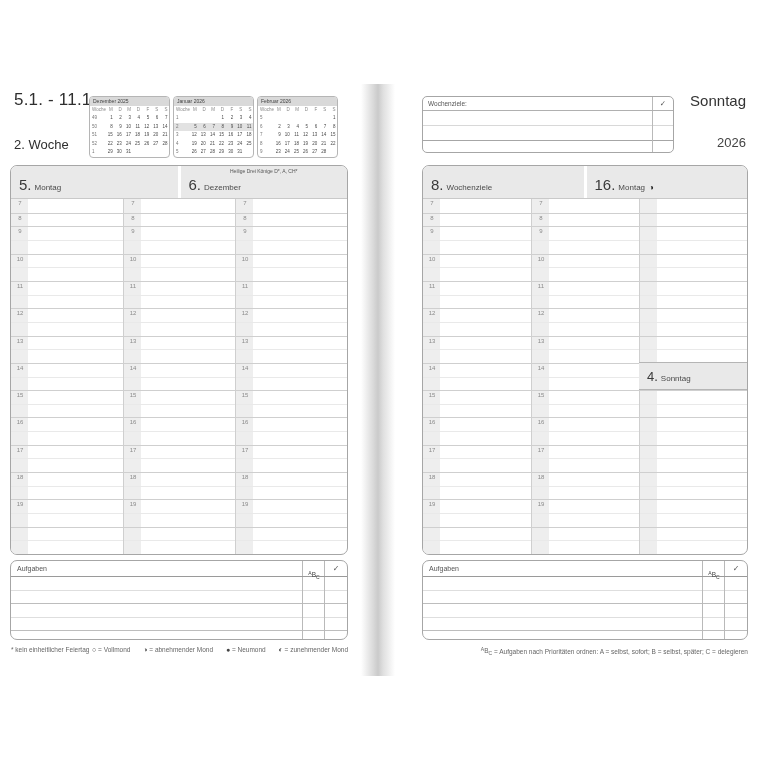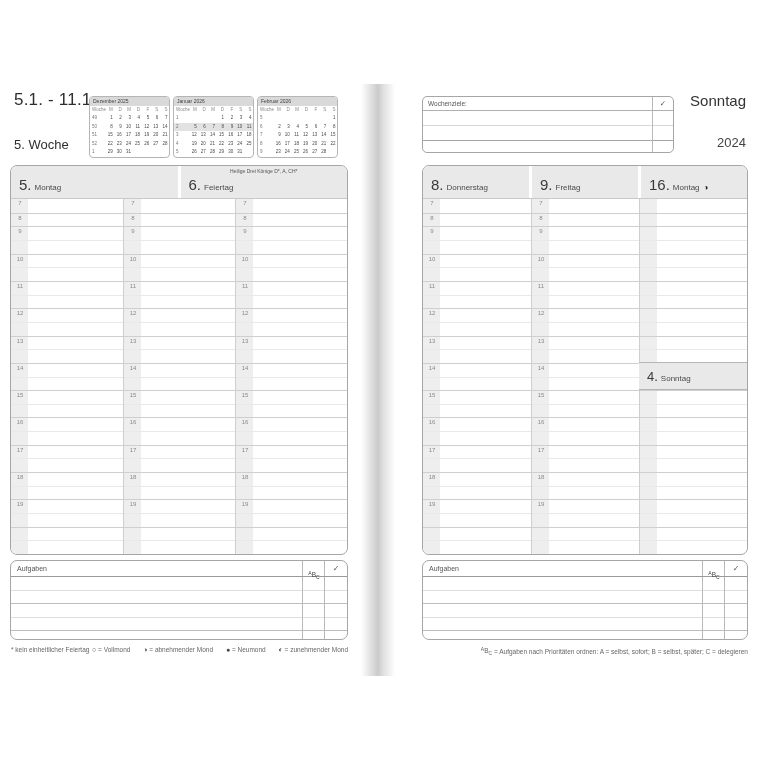--- a/index.html
+++ b/index.html
@@ -87,21 +87,21 @@
   .legend .sym{font-size:7px;color:#444;}
   .fn-right{position:absolute;right:12px;top:646px;font-size:6.5px;color:#666;white-space:nowrap;}
 </style>
 </head>
 <body>
 
 <div class="sheet">
   <div class="spine"></div>
 
   <div class="date-range">5.1. - 11.1.</div>
-  <div class="week-label">5. Woche</div>
+  <div class="week-label">2. Woche</div>
 
   <div class="minical-row">
     <div class="minical">
         <div class="mc-title">Dezember 2025</div>
         <div class="mc-row mc-head">
           <span class="mc-w">Woche</span>
           <span class="mc-d">M</span>
           <span class="mc-d">D</span>
           <span class="mc-d">M</span>
           <span class="mc-d">D</span>
@@ -292,30 +292,30 @@
     <div class="wg-v"></div>
     <div class="wg-head">
       <span class="wg-title">Wochenziele:</span>
       <span class="wg-check">✓</span>
     </div>
     <div class="wg-row"></div>
     <div class="wg-row dk"></div>
     <div class="wg-row"></div>
   </div>
   <div class="month">Sonntag</div>
-  <div class="year">2024</div>
+  <div class="year">2026</div>
 
   <div class="daygrid" id="grid-left">
     <div class="dayhead-row">
       <div class="dayhead">
         <div class="dh-line"><span class="num">5.</span><span class="nm">Montag</span></div>
       </div>
       <div class="dayhead">
         <div class="note">Heilige Drei Könige D*, A, CH*</div>
-        <div class="dh-line"><span class="num">6.</span><span class="nm">Feiertag</span></div>
+        <div class="dh-line"><span class="num">6.</span><span class="nm">Dezember</span></div>
       </div>
     </div>
     <div class="gridbody">
         <div class="day-col" style="left: 0%; width: 33.3333%;">
           <div class="strip"></div>
           <div class="trow first" style="top: 0px; height: 13.6538px;">
             <span class="tnum">7</span>
           </div>
           <div class="trow hour" style="top: 13.6538px; height: 13.6538px;">
             <span class="tnum">8</span>
@@ -476,24 +476,21 @@
           <div class="trow half" style="top: 314.038px; height: 13.6538px;"></div>
           <div class="trow hour" style="top: 327.692px; height: 13.6538px;"></div>
           <div class="trow half" style="top: 341.346px; height: 13.6538px;"></div>
         </div>
       </div>
   </div>
 
   <div class="daygrid" id="grid-right">
     <div class="dayhead-row">
       <div class="dayhead">
-        <div class="dh-line"><span class="num">8.</span><span class="nm">Donnerstag</span></div>
-      </div>
-      <div class="dayhead">
-        <div class="dh-line"><span class="num">9.</span><span class="nm">Freitag</span></div>
+        <div class="dh-line"><span class="num">8.</span><span class="nm">Wochenziele</span></div>
       </div>
       <div class="dayhead">
         <div class="dh-line"><span class="num">16.</span><span class="nm">Montag</span><span class="moon">◑</span></div>
       </div>
     </div>
     <div class="gridbody">
         <div class="day-col" style="left: 0%; width: 33.3333%;">
           <div class="strip"></div>
           <div class="trow first" style="top: 0px; height: 13.6538px;">
             <span class="tnum">7</span>

